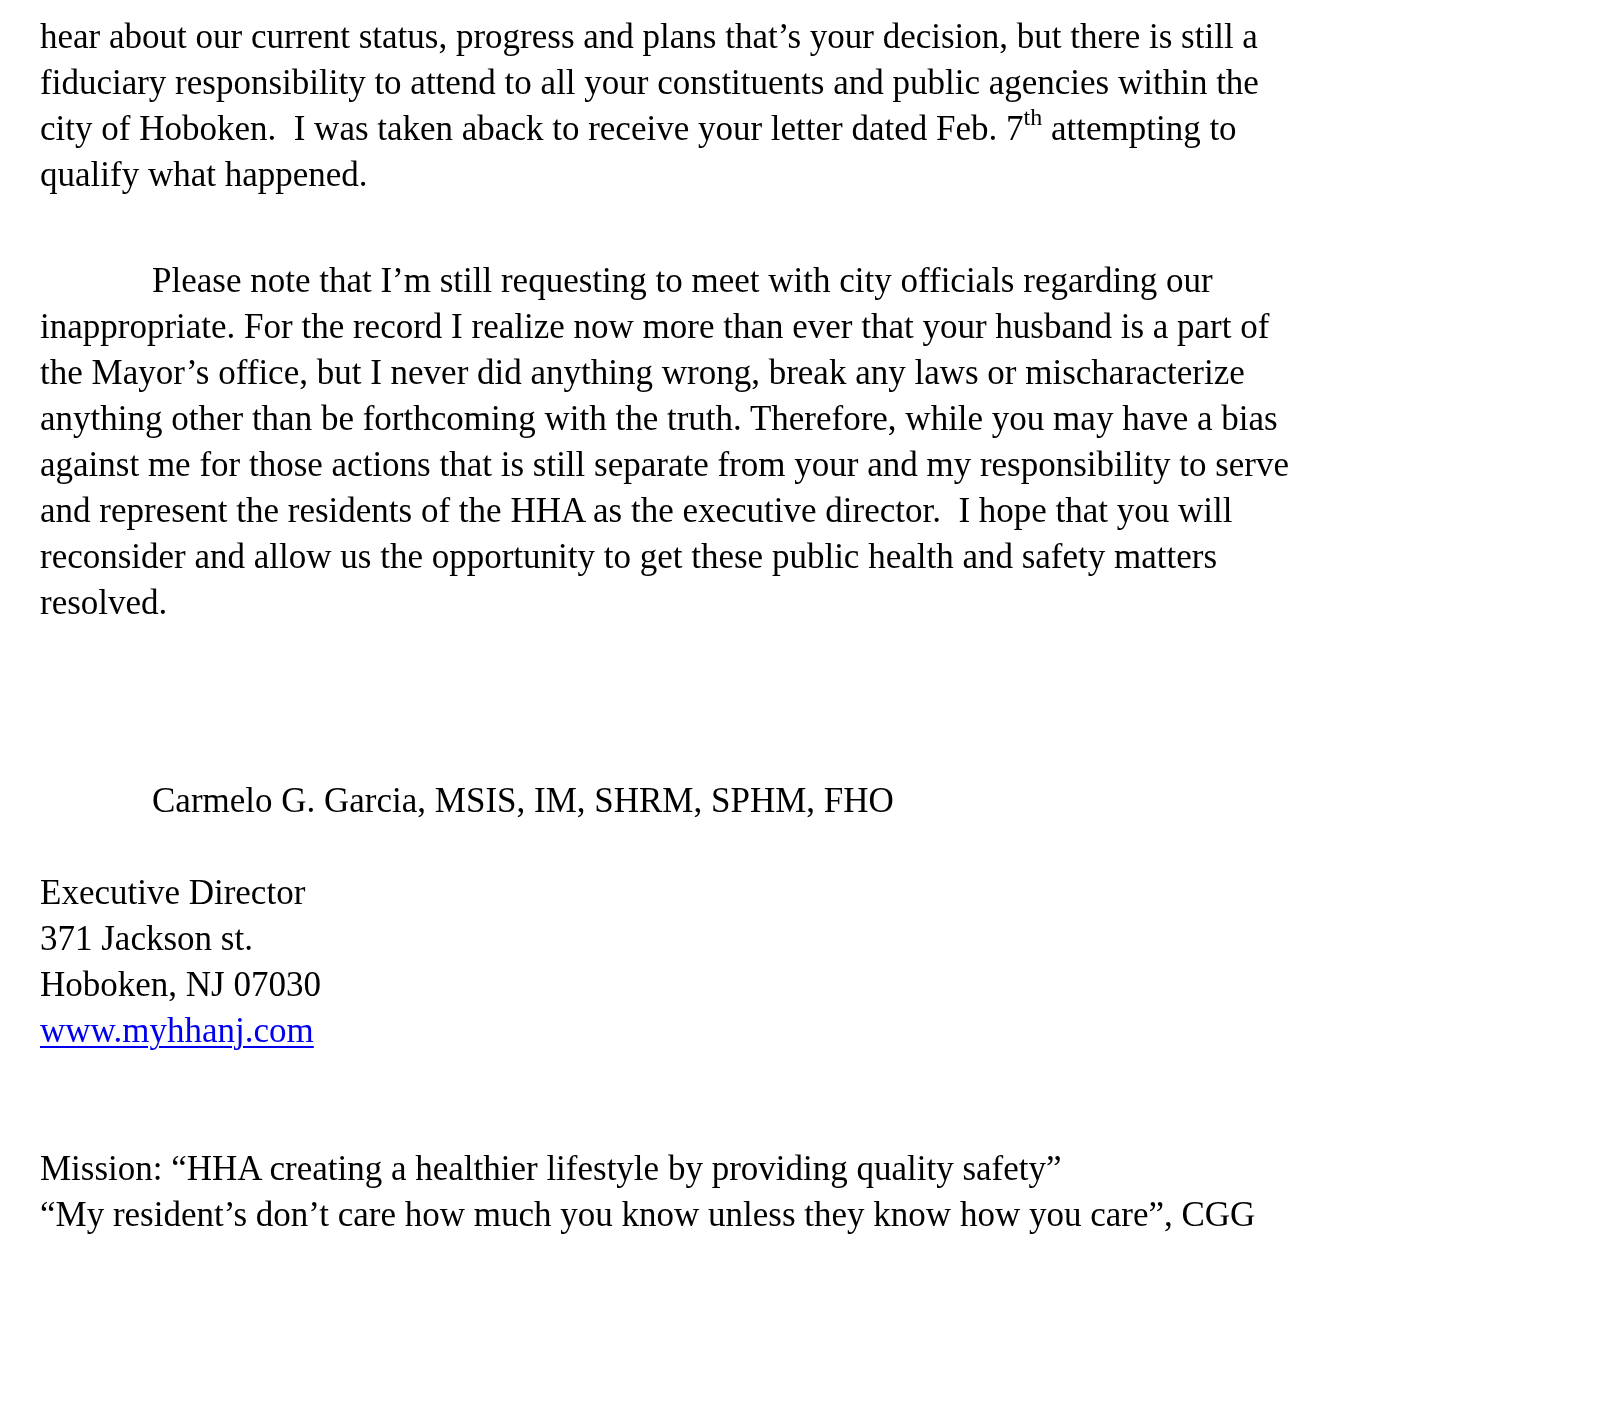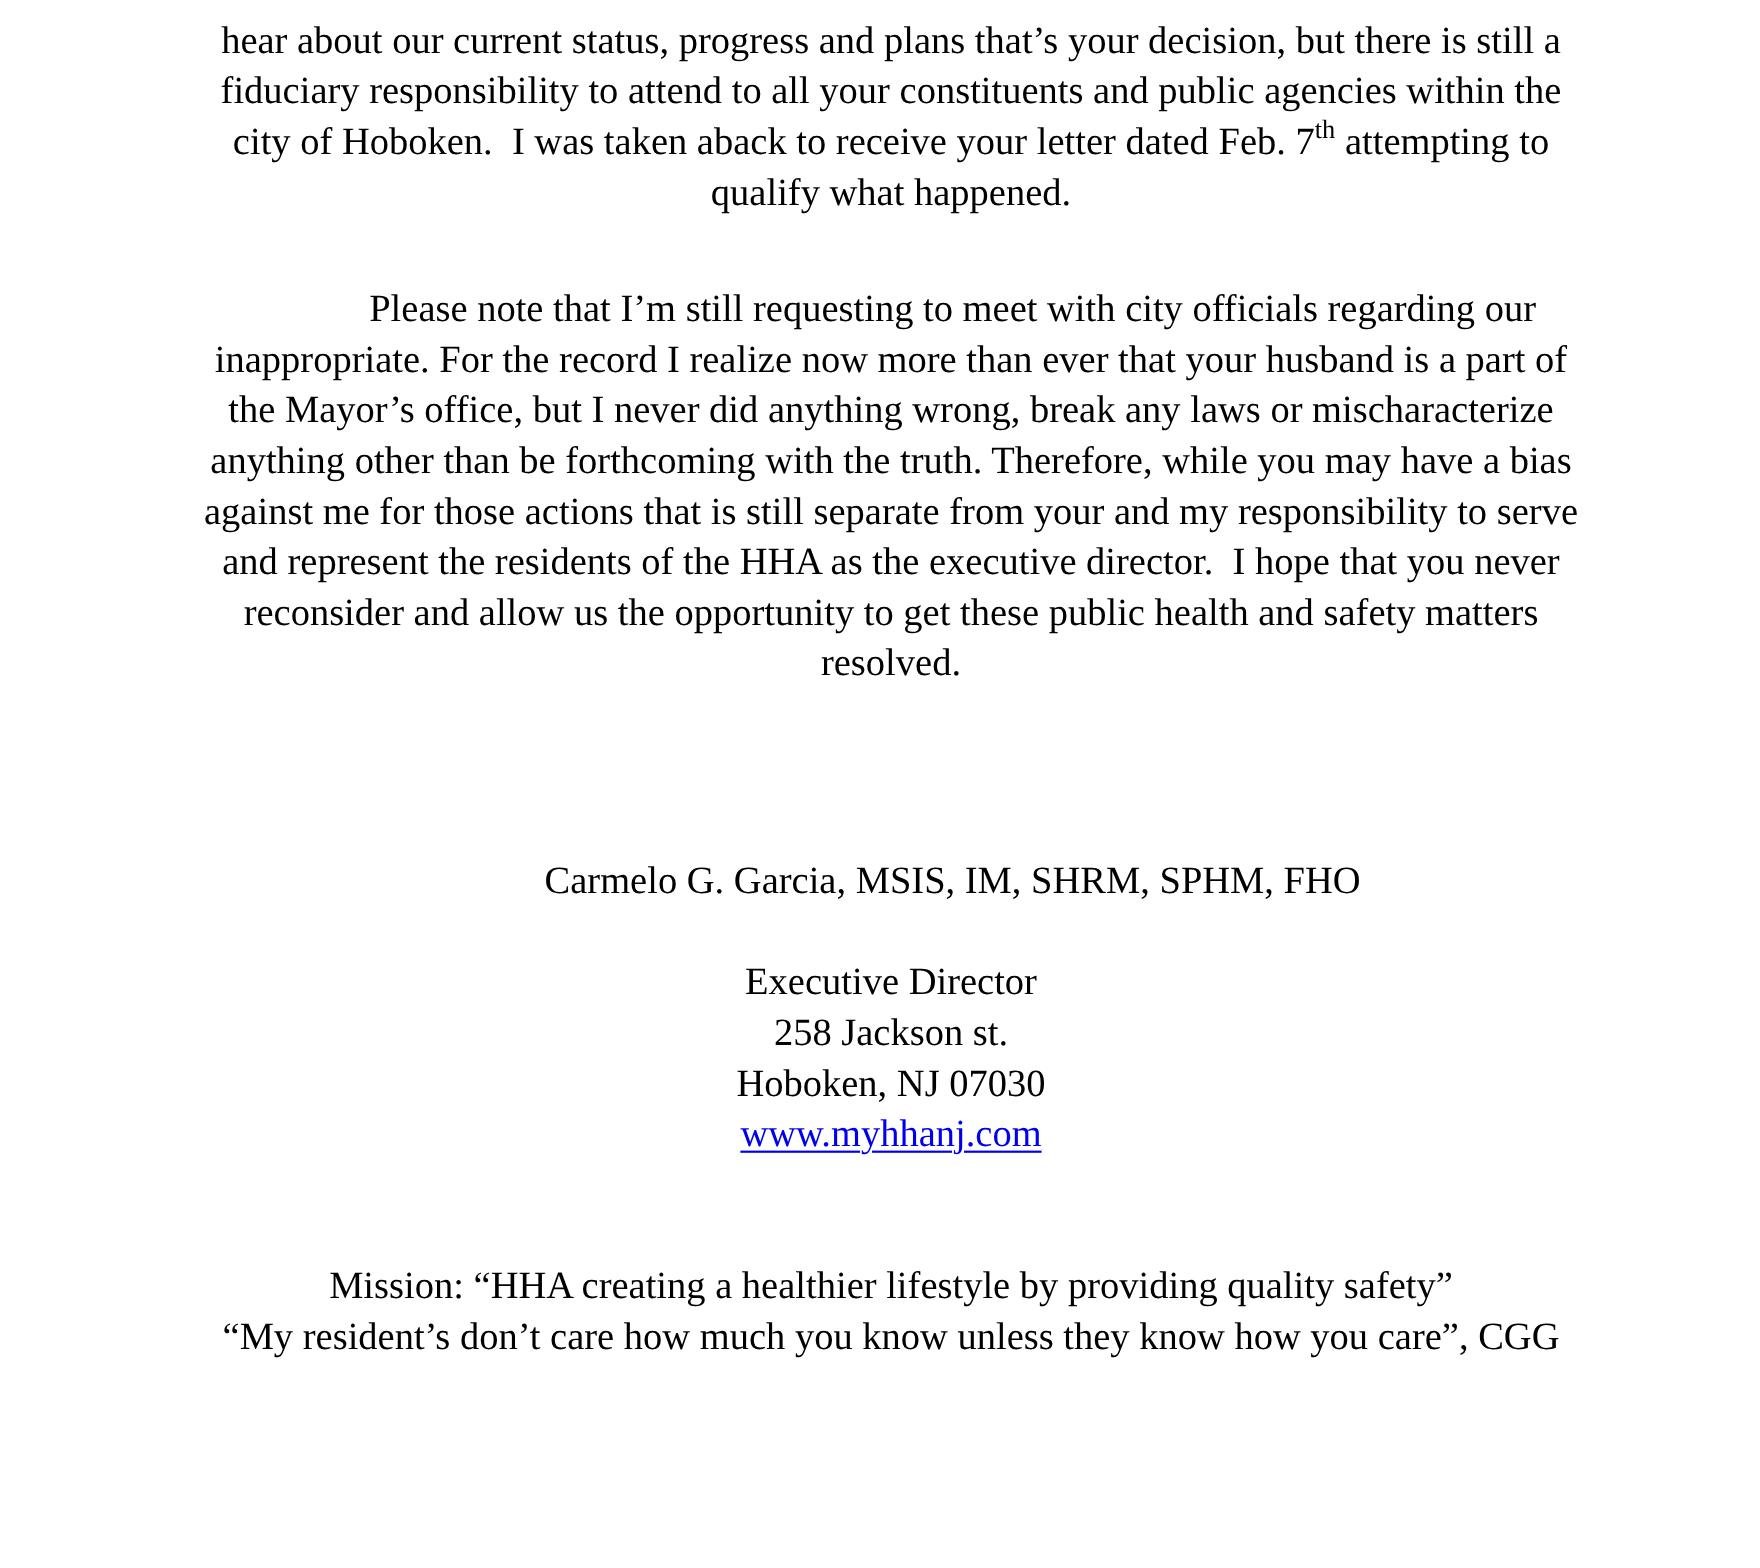--- a/index.html
+++ b/index.html
@@ -20,21 +20,20 @@
     .page {
       position: absolute;
       left: 40px;
       top: 14px;
       width: 1540px;
     }
     .line {
       display: block;
       white-space: pre;
       height: 46px;
-      text-align: center;
     }
     .indent {
       padding-left: 112px;
       margin-top: 14px;
     }
     sup {
       font-size: 24px;
       line-height: 0;
       position: relative;
       top: -2px;
@@ -63,32 +62,32 @@
   </div>
 
   <div class="gap-para"></div>
 
   <div>
     <span class="line indent">Please note that I’m still requesting to meet with city officials regarding our</span>
     <span class="line">inappropriate. For the record I realize now more than ever that your husband is a part of</span>
     <span class="line">the Mayor’s office, but I never did anything wrong, break any laws or mischaracterize</span>
     <span class="line">anything other than be forthcoming with the truth. Therefore, while you may have a bias</span>
     <span class="line">against me for those actions that is still separate from your and my responsibility to serve</span>
-    <span class="line">and represent the residents of the HHA as the executive director.  I hope that you never</span>
+    <span class="line">and represent the residents of the HHA as the executive director.  I hope that you will</span>
     <span class="line">reconsider and allow us the opportunity to get these public health and safety matters</span>
     <span class="line">resolved.</span>
   </div>
 
   <div class="gap-large"></div>
 
   <div>
     <span class="line indent">Carmelo G. Garcia, MSIS, IM, SHRM, SPHM, FHO</span>
     <div class="gap-sig"></div>
     <span class="line">Executive Director</span>
-    <span class="line">258 Jackson st.</span>
+    <span class="line">371 Jackson st.</span>
     <span class="line">Hoboken, NJ 07030</span>
     <span class="line"><a class="link" href="#">www.myhhanj.com</a></span>
   </div>
 
   <div class="gap-mission"></div>
 
   <div>
     <span class="line">Mission: “HHA creating a healthier lifestyle by providing quality safety”</span>
     <span class="line">“My resident’s don’t care how much you know unless they know how you care”, CGG</span>
   </div>

